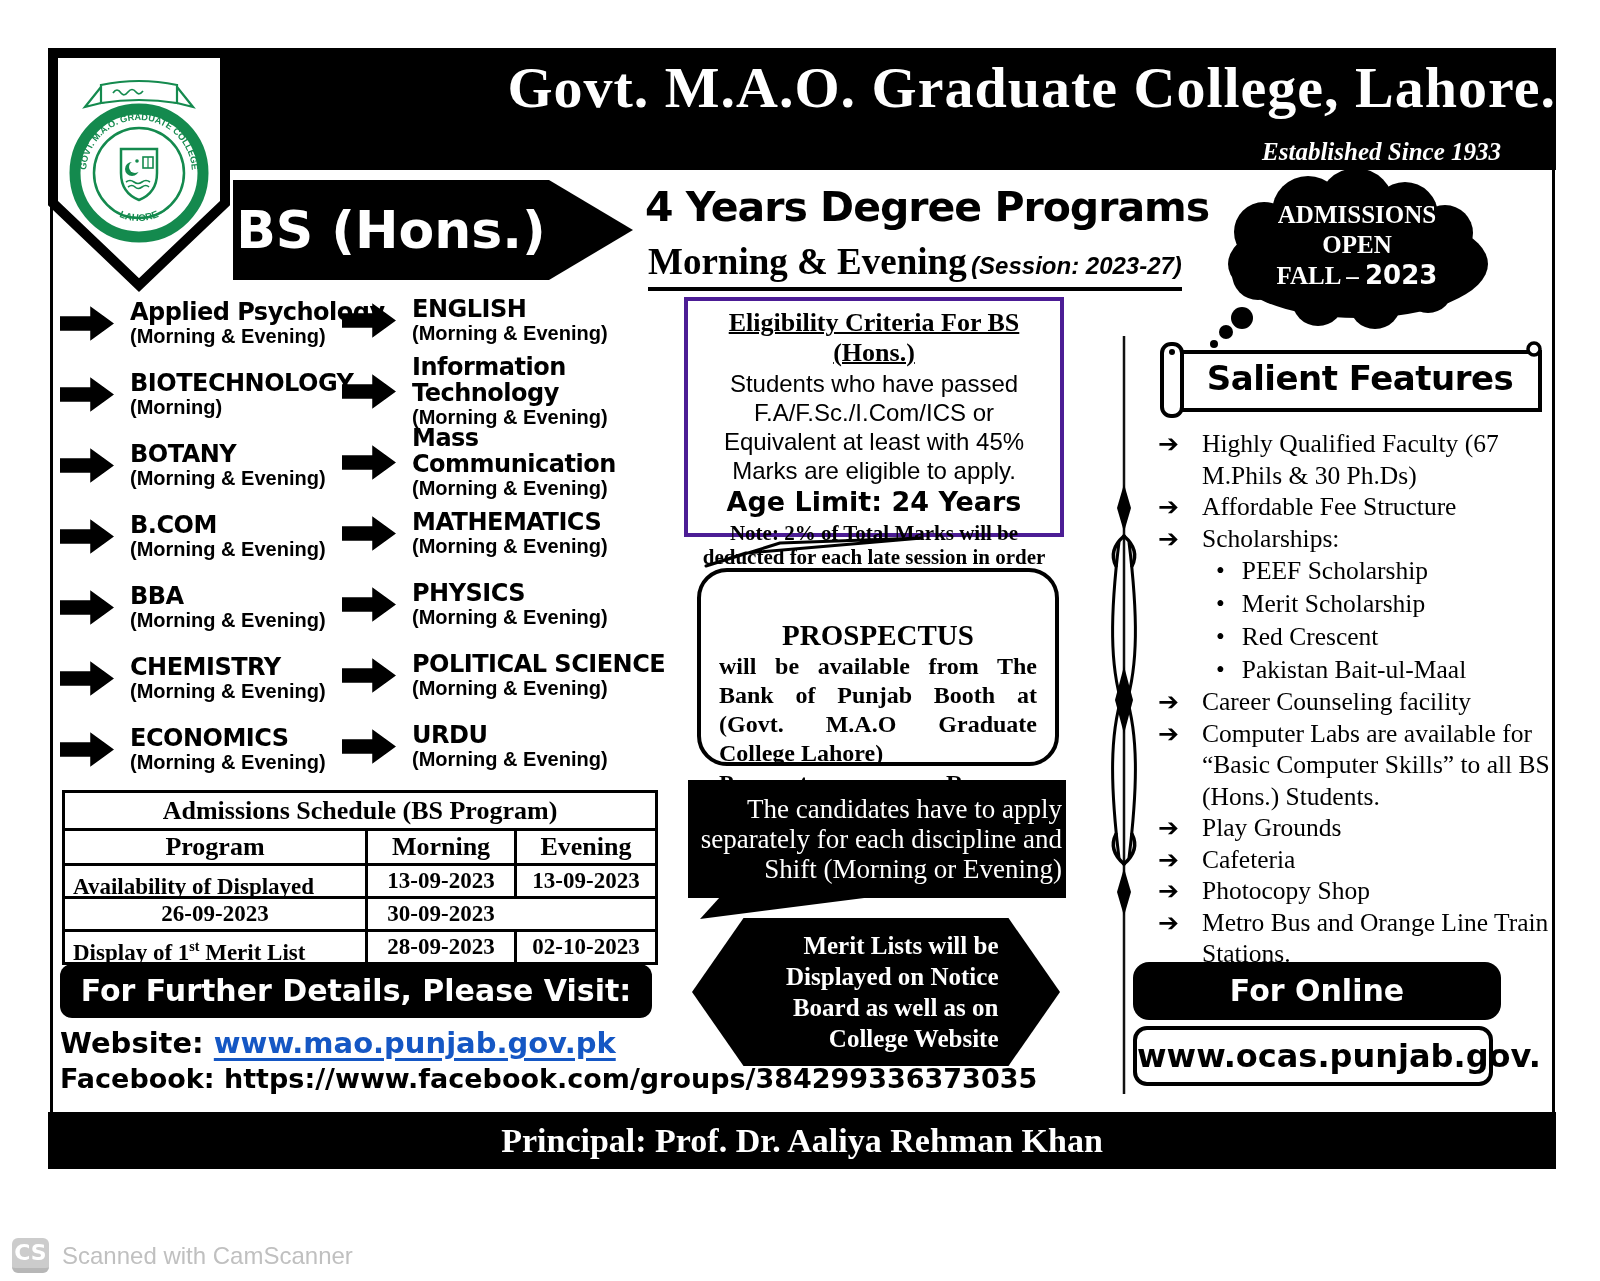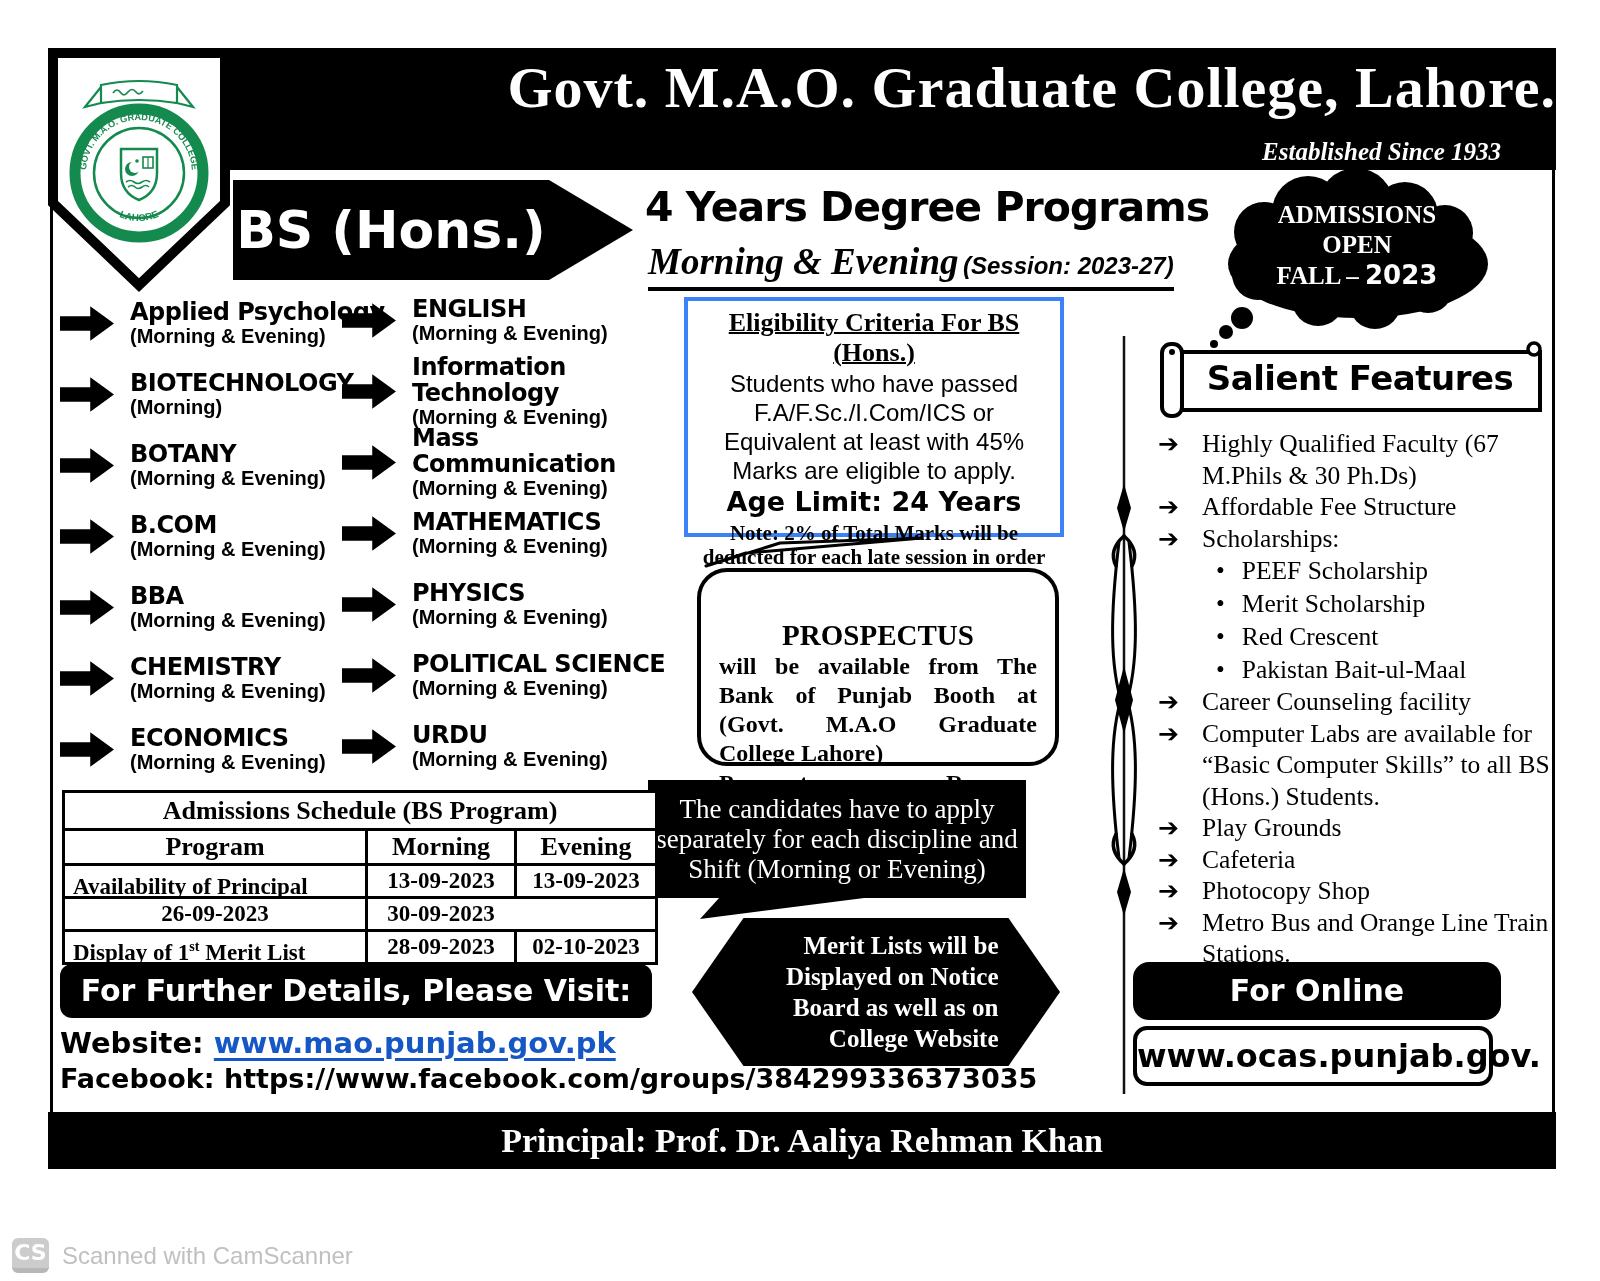--- a/index.html
+++ b/index.html
@@ -21,62 +21,62 @@
 
   
   .bs-banner{position:absolute;left:233px;top:180px;width:400px;height:100px;background:#000;
     clip-path:polygon(0 0,79% 0,100% 50%,79% 100%,0 100%);}
   .bs-banner span{position:absolute;left:0;width:79%;top:0;height:100%;display:flex;align-items:center;
     justify-content:center;color:#fff;font-family:"DejaVu Sans",sans-serif;font-weight:bold;font-size:52px;}
 
   .deg-title{position:absolute;left:645px;top:183px;font-family:"DejaVu Sans",sans-serif;
     font-weight:bold;font-size:41px;letter-spacing:-1px;}
   .deg-sub{position:absolute;left:648px;top:240px;border-bottom:4px solid #000;padding-bottom:4px;}
-  .deg-sub .me{font-family:"Liberation Serif",serif;font-weight:bold;font-style:italic;font-size:37px;}
+  .deg-sub .me{font-family:"Liberation Serif",serif;font-weight:bold;font-size:37px;}
   .deg-sub .sess{font-family:Liberation Sans, sans-serif;font-weight:bold;font-style:italic;font-size:24px;}
 
   
   .cloud{position:absolute;left:1200px;top:168px;width:310px;height:180px;}
   .cloud-text{position:absolute;left:28px;top:32px;width:258px;text-align:center;color:#fff;
     font-family:"Liberation Serif",serif;font-weight:bold;font-size:25px;line-height:30px;}
   .cloud-text .yr{font-family:"DejaVu Sans",sans-serif;font-weight:bold;font-size:26px;}
 
   
   .prog-col{position:absolute;width:330px;}
   .col1{left:60px;top:288px;}
   .col2{left:342px;top:285px;}
   .prog-item{display:flex;align-items:center;gap:16px;height:71px;}
   .p-arrow{width:54px;height:36px;background:#000;flex:none;
     clip-path:polygon(0 30%,56% 30%,56% 2%,100% 50%,56% 98%,56% 70%,0 70%);}
   .prog-name{font-family:"DejaVu Sans",sans-serif;font-weight:bold;font-size:24px;line-height:26px;letter-spacing:-0.5px;}
   .prog-shift{font-family:"Liberation Sans",sans-serif;font-weight:bold;font-size:20px;line-height:23px;}
 
   
-  .elig-box{position:absolute;left:684px;top:297px;width:380px;height:240px;border:4px solid #3b82f6;
+  .elig-box{position:absolute;left:684px;top:297px;width:380px;height:240px;border:4px solid #4c1d95;
     background:#fff;text-align:center;box-sizing:border-box;}
   .elig-title{font-family:"Liberation Serif",serif;font-weight:bold;font-size:26px;margin-top:7px;
     text-decoration:underline;text-decoration-thickness:2px;}
   .elig-body{font-family:"Liberation Sans",sans-serif;font-size:24px;line-height:29px;margin:1px 8px 0;}
   .elig-age{font-family:"DejaVu Sans",sans-serif;font-weight:bold;font-size:27px;margin-top:1px;}
   .elig-note{font-family:"Liberation Serif",serif;font-weight:bold;font-size:21px;line-height:24px;margin:4px 12px 0;}
   .elig-tail{position:absolute;left:698px;top:536px;}
 
   
   .pros-box{position:absolute;left:697px;top:568px;width:362px;height:198px;border:4px solid #000;
     border-radius:30px;box-sizing:border-box;padding:8px 18px 0;background:#fff;}
   .pros-title{text-align:center;font-family:"Liberation Serif",serif;font-weight:bold;font-size:29px;margin-top:39px;}
   .pros-body{font-family:"Liberation Serif",serif;font-weight:bold;font-size:24px;line-height:29px;text-align:justify;}
   .pros-fee{font-family:"Liberation Serif",serif;font-weight:bold;font-size:24px;line-height:30px;display:flex;}
   .pros-fee .val{margin-left:72px;}
   .pros-time{font-family:"Liberation Serif",serif;font-size:23px;line-height:28px;margin-left:48px;}
   .pros-time .tl{font-weight:bold;}
 
   
-  .cand-box{position:absolute;left:648px;top:780px;width:378px;height:118px;background:#000;color:#fff;
-    display:flex;align-items:center;justify-content:center;text-align:center;
+  .cand-box{position:absolute;left:688px;top:780px;width:378px;height:118px;background:#000;color:#fff;
+    display:flex;align-items:center;justify-content:center;text-align:right;
     font-family:"Liberation Serif",serif;font-size:27px;line-height:30px;}
   .cand-tail{position:absolute;left:700px;top:897px;}
 
   
   .hexagon{position:absolute;left:692px;top:918px;width:368px;height:148px;background:#000;color:#fff;
     clip-path:polygon(14% 0,86% 0,100% 50%,86% 100%,14% 100%,0 50%);
     display:flex;align-items:center;justify-content:center;text-align:right;
     font-family:"Liberation Serif",serif;font-weight:bold;font-size:25px;line-height:31px;}
   .hexagon div{width:245px;}
 
@@ -498,21 +498,21 @@
     <div class="sch-title">Admissions Schedule (BS Program)</div>
     <div class="sch-row">
 
     <div class="sch-cell head">Program</div>
         <div class="sch-cell head">Morning</div>
         <div class="sch-cell head">Evening</div>
       </div>
     <div>
 
         <div class="sch-row">
-          <div class="sch-cell prog"><span>Availability of Principal</span><sup></sup><span></span></div>
+          <div class="sch-cell prog"><span>Availability of Displayed</span><sup></sup><span></span></div>
           <div class="sch-cell">13-09-2023</div>
           <div class="sch-cell">13-09-2023</div>
         </div>
 
         <div class="sch-row">
           <div class="sch-cell">26-09-2023</div>
           <div class="sch-cell">30-09-2023</div>
         </div>
 
         <div class="sch-row">

